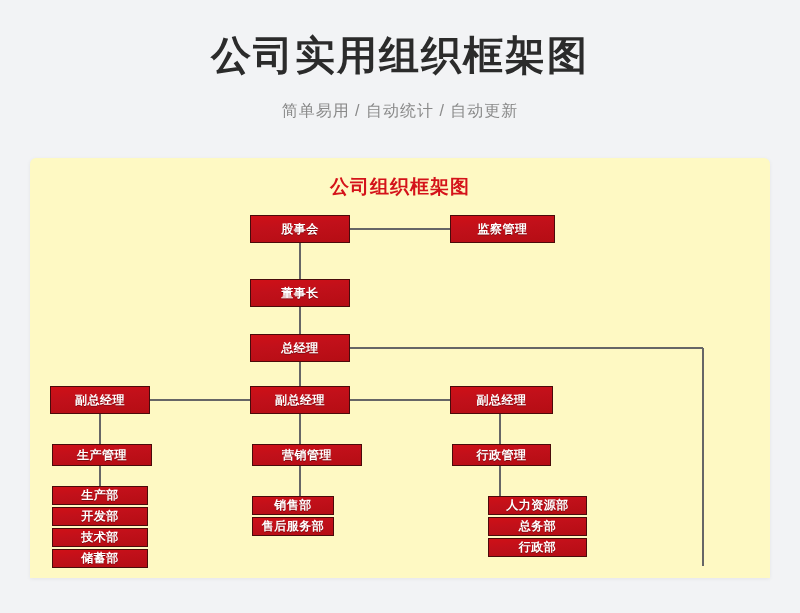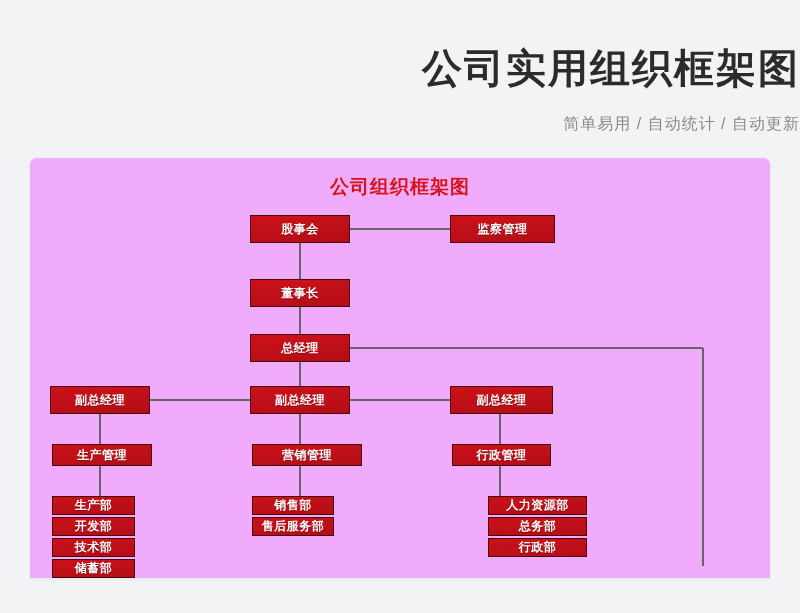--- a/index.html
+++ b/index.html
@@ -10,22 +10,22 @@
   }
   body {
     background: #f2f3f5;
     font-family: "Liberation Sans", "DejaVu Sans", sans-serif;
     -webkit-font-smoothing: antialiased;
   }
 
   
   .page-header {
     width: 800px;
-    padding-top: 40px;
-    text-align: right;
+    padding-top: 27px;
+    text-align: center;
   }
   .page-title {
     font-size: 40px;
     font-weight: bold;
     color: #2b2b2b;
     letter-spacing: 2px;
     line-height: 56px;
   }
   .page-subtitle {
     margin-top: 16px;
@@ -35,21 +35,21 @@
     line-height: 24px;
   }
 
   
   .card {
     position: absolute;
     left: 30px;
     top: 158px;
     width: 740px;
     height: 420px;
-    background: #f0abfc;
+    background: #fef9c3;
     border-radius: 6px 6px 0 0;
     box-shadow: 0 1px 4px rgba(0,0,0,0.06);
     overflow: hidden;
   }
   .chart-title {
     position: absolute;
     left: 0;
     top: 16px;
     width: 740px;
     text-align: center;
@@ -153,21 +153,21 @@
     <div class="node tall" style="left:220px; top:228px; width:100px;">副总经理</div>
 
     <div class="node tall" style="left:420px; top:228px; width:103px;">副总经理</div>
 
     <div class="node mid" style="left:22px; top:286px; width:100px;">生产管理</div>
 
     <div class="node mid" style="left:222px; top:286px; width:110px;">营销管理</div>
 
     <div class="node mid" style="left:422px; top:286px; width:99px;">行政管理</div>
 
-    <div class="dept-stack" style="left:22px; top:338px; width:83px;border-radius:9px;">
+    <div class="dept-stack" style="left:22px; top:328px; width:96px;border-radius:9px;">
       <div class="node dept">生产部</div>
       <div class="node dept">开发部</div>
       <div class="node dept">技术部</div>
       <div class="node dept">储蓄部</div>
     </div>
 
     <div class="dept-stack" style="left:222px; top:338px; width:82px;">
       <div class="node dept">销售部</div>
       <div class="node dept">售后服务部</div>
     </div>

